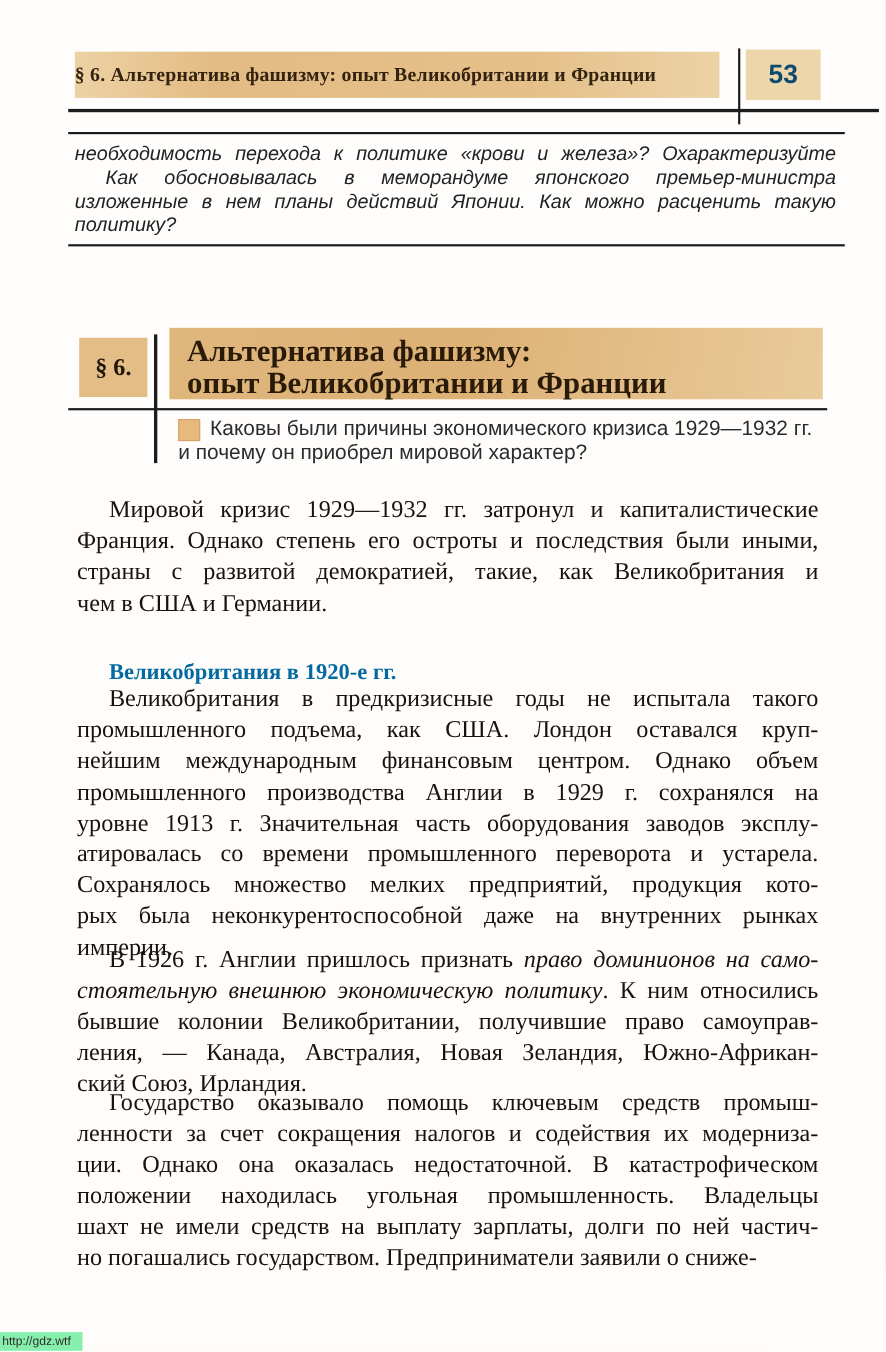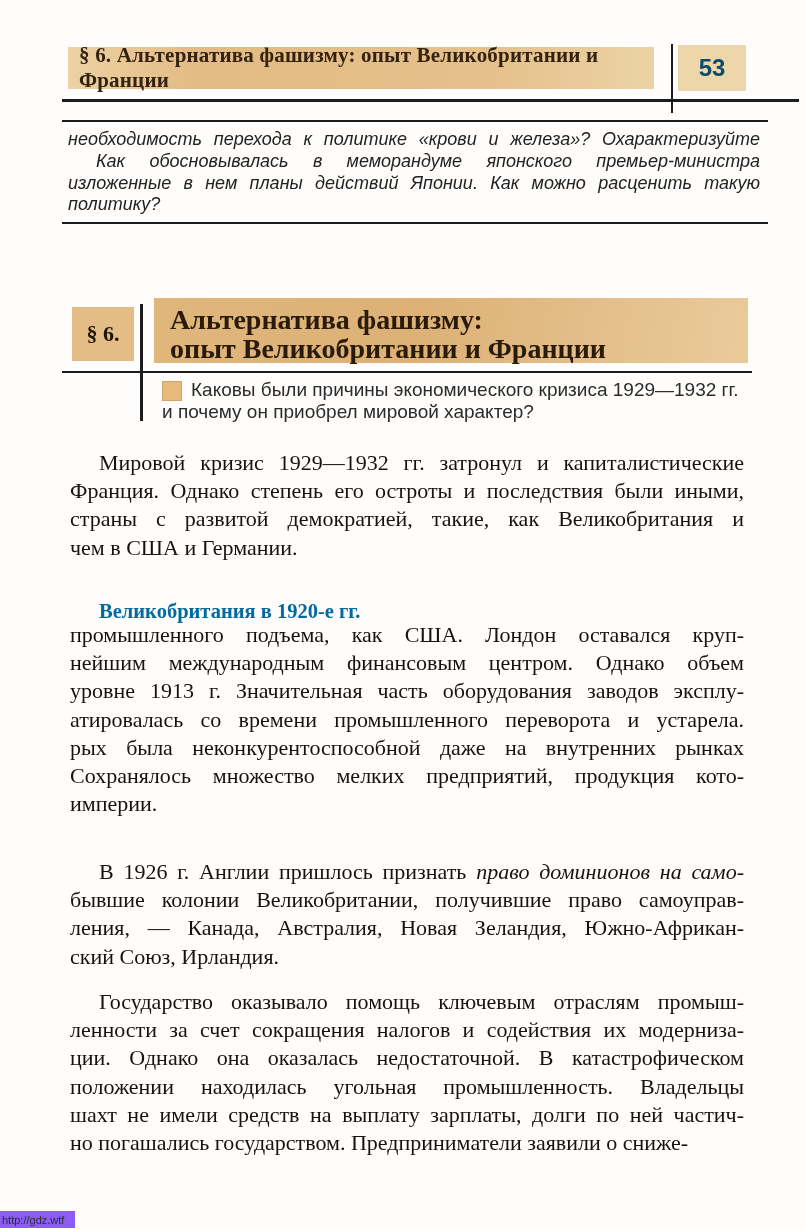--- a/index.html
+++ b/index.html
@@ -9,22 +9,23 @@
     font-family:"Liberation Serif", serif; color:#161310;
   }
 
   
   .run-band {
     position:absolute; left:68px; top:47px; width:586px; height:42px;
     background:linear-gradient(90deg,#ecd2a4 0%, #e3bb84 22%, #e5c08a 72%, #ecd3a6 100%);
     display:flex; align-items:center;
   }
   .run-band span {
-    padding-left:11px; font-weight:bold; font-size:21px; color:#33220f;
+    padding-left:0; font-weight:bold; font-size:18px; color:#33220f;
     letter-spacing:.2px;
+    text-align:center;
   }
   .head-vrule { position:absolute; left:671px; top:44px; width:2px; height:69px; background:#1c1c1c; }
   .pagenum-box {
     position:absolute; left:678px; top:45px; width:68px; height:46px;
     background:#eed6ab; display:flex; align-items:center; justify-content:center;
   }
   .pagenum-box span { font-family:"Liberation Sans", sans-serif; font-weight:bold; font-size:24px; color:#0c4a6e; }
 
   .rule { position:absolute; background:#1c1c1c; }
   .rule-thick   { left:62px; top:99px;  width:737px; height:3px; }
@@ -80,21 +81,21 @@
     font-size:20.5px; line-height:28px; font-weight:bold; color:#0369a1;
     text-indent:29px;
   }
   .p2 { top:621px; }
   .p3 { top:858px; }
   .p4 { top:988px; }
 
   
   .watermark {
     position:absolute; left:0; top:1211px; width:73px; height:17px;
-    background:#8b5cf6; display:flex; align-items:center;
+    background:#86efac; display:flex; align-items:center;
     font-family:"Liberation Sans", sans-serif; font-size:11px; color:#2e2e2e;
     padding-left:2px;
   }
 </style>
 </head>
 <body>
 
 <div class="page">
 
   <div class="run-band">
@@ -130,36 +131,39 @@
   <div class="q-line q-line2">и почему он приобрел мировой характер?</div>
 
   <div class="para p1">
       <div class="jline first">Мировой кризис 1929—1932 гг. затронул и капиталистические</div>
       <div class="jline">Франция. Однако степень его остроты и последствия были иными,</div>
       <div class="jline">страны с развитой демократией, такие, как Великобритания и</div>
       <div class="jline last">чем в США и Германии.</div>
     </div>
   <h3 class="subheading">Великобритания в 1920-е гг.</h3>
   <div class="para p2">
+      <div class="jline first">Великобритания в предкризисные годы не испытала такого</div>
       <div class="jline">промышленного подъема, как США. Лондон оставался круп-</div>
       <div class="jline">нейшим международным финансовым центром. Однако объем</div>
+      <div class="jline">промышленного производства Англии в 1929 г. сохранялся на</div>
       <div class="jline">уровне 1913 г. Значительная часть оборудования заводов эксплу-</div>
       <div class="jline">атировалась со времени промышленного переворота и устарела.</div>
+      <div class="jline">Сохранялось множество мелких предприятий, продукция кото-</div>
       <div class="jline">рых была неконкурентоспособной даже на внутренних рынках</div>
-      <div class="jline">Сохранялось множество мелких предприятий, продукция кото-</div>
       <div class="jline last">империи.</div>
     </div>
   <div class="para p3">
       <div class="jline first">В 1926 г. Англии пришлось признать <i>право доминионов на само-</i></div>
+      <div class="jline"><i>стоятельную внешнюю экономическую политику</i>. К ним относились</div>
       <div class="jline">бывшие колонии Великобритании, получившие право самоуправ-</div>
       <div class="jline">ления, — Канада, Австралия, Новая Зеландия, Южно-Африкан-</div>
       <div class="jline last">ский Союз, Ирландия.</div>
     </div>
   <div class="para p4">
-      <div class="jline first">Государство оказывало помощь ключевым отраслям промыш-</div>
+      <div class="jline first">Государство оказывало помощь ключевым средств промыш-</div>
       <div class="jline">ленности за счет сокращения налогов и содействия их модерниза-</div>
       <div class="jline">ции. Однако она оказалась недостаточной. В катастрофическом</div>
       <div class="jline">положении находилась угольная промышленность. Владельцы</div>
       <div class="jline">шахт не имели средств на выплату зарплаты, долги по ней частич-</div>
       <div class="jline last">но погашались государством. Предприниматели заявили о сниже-</div>
     </div>
 
   <div class="watermark">
     <span>http://gdz.wtf</span>
   </div>

